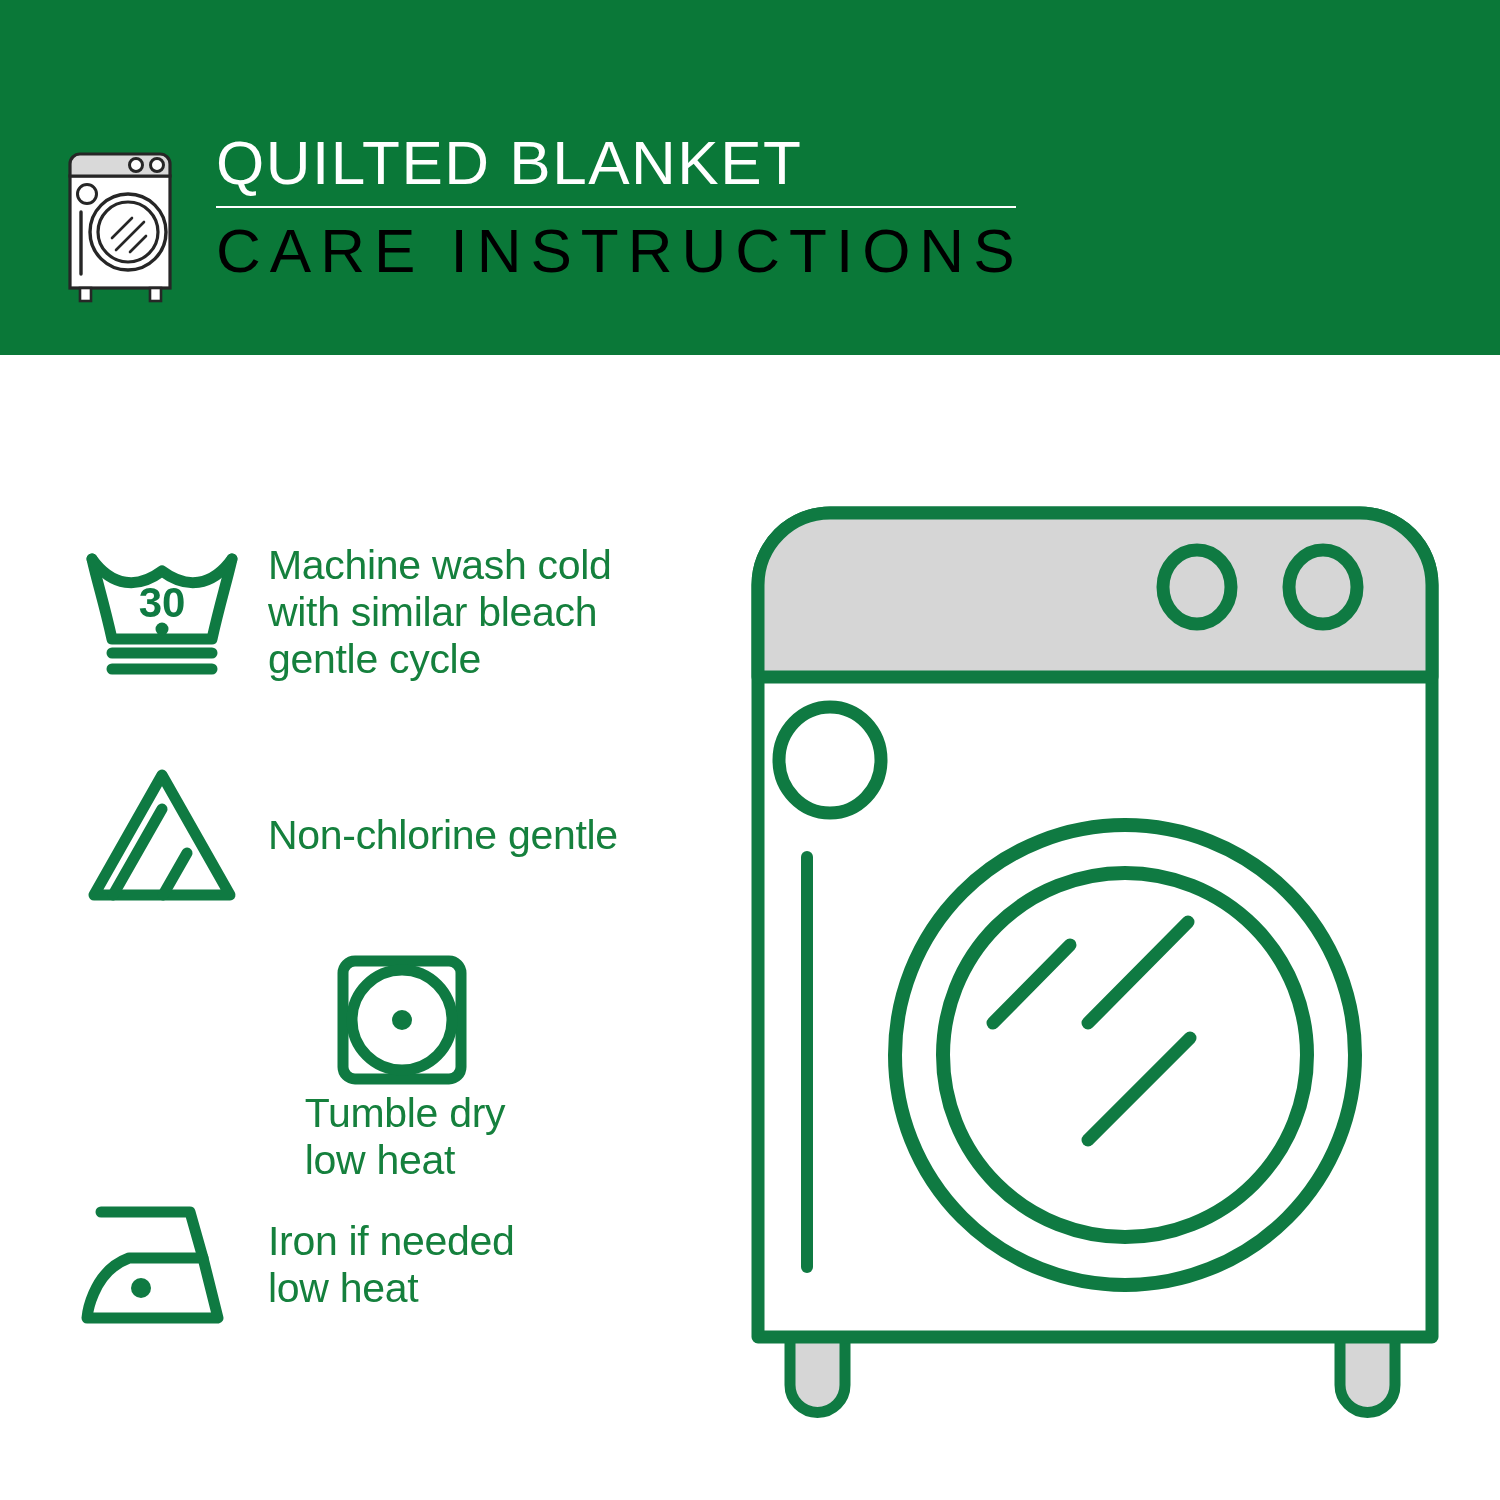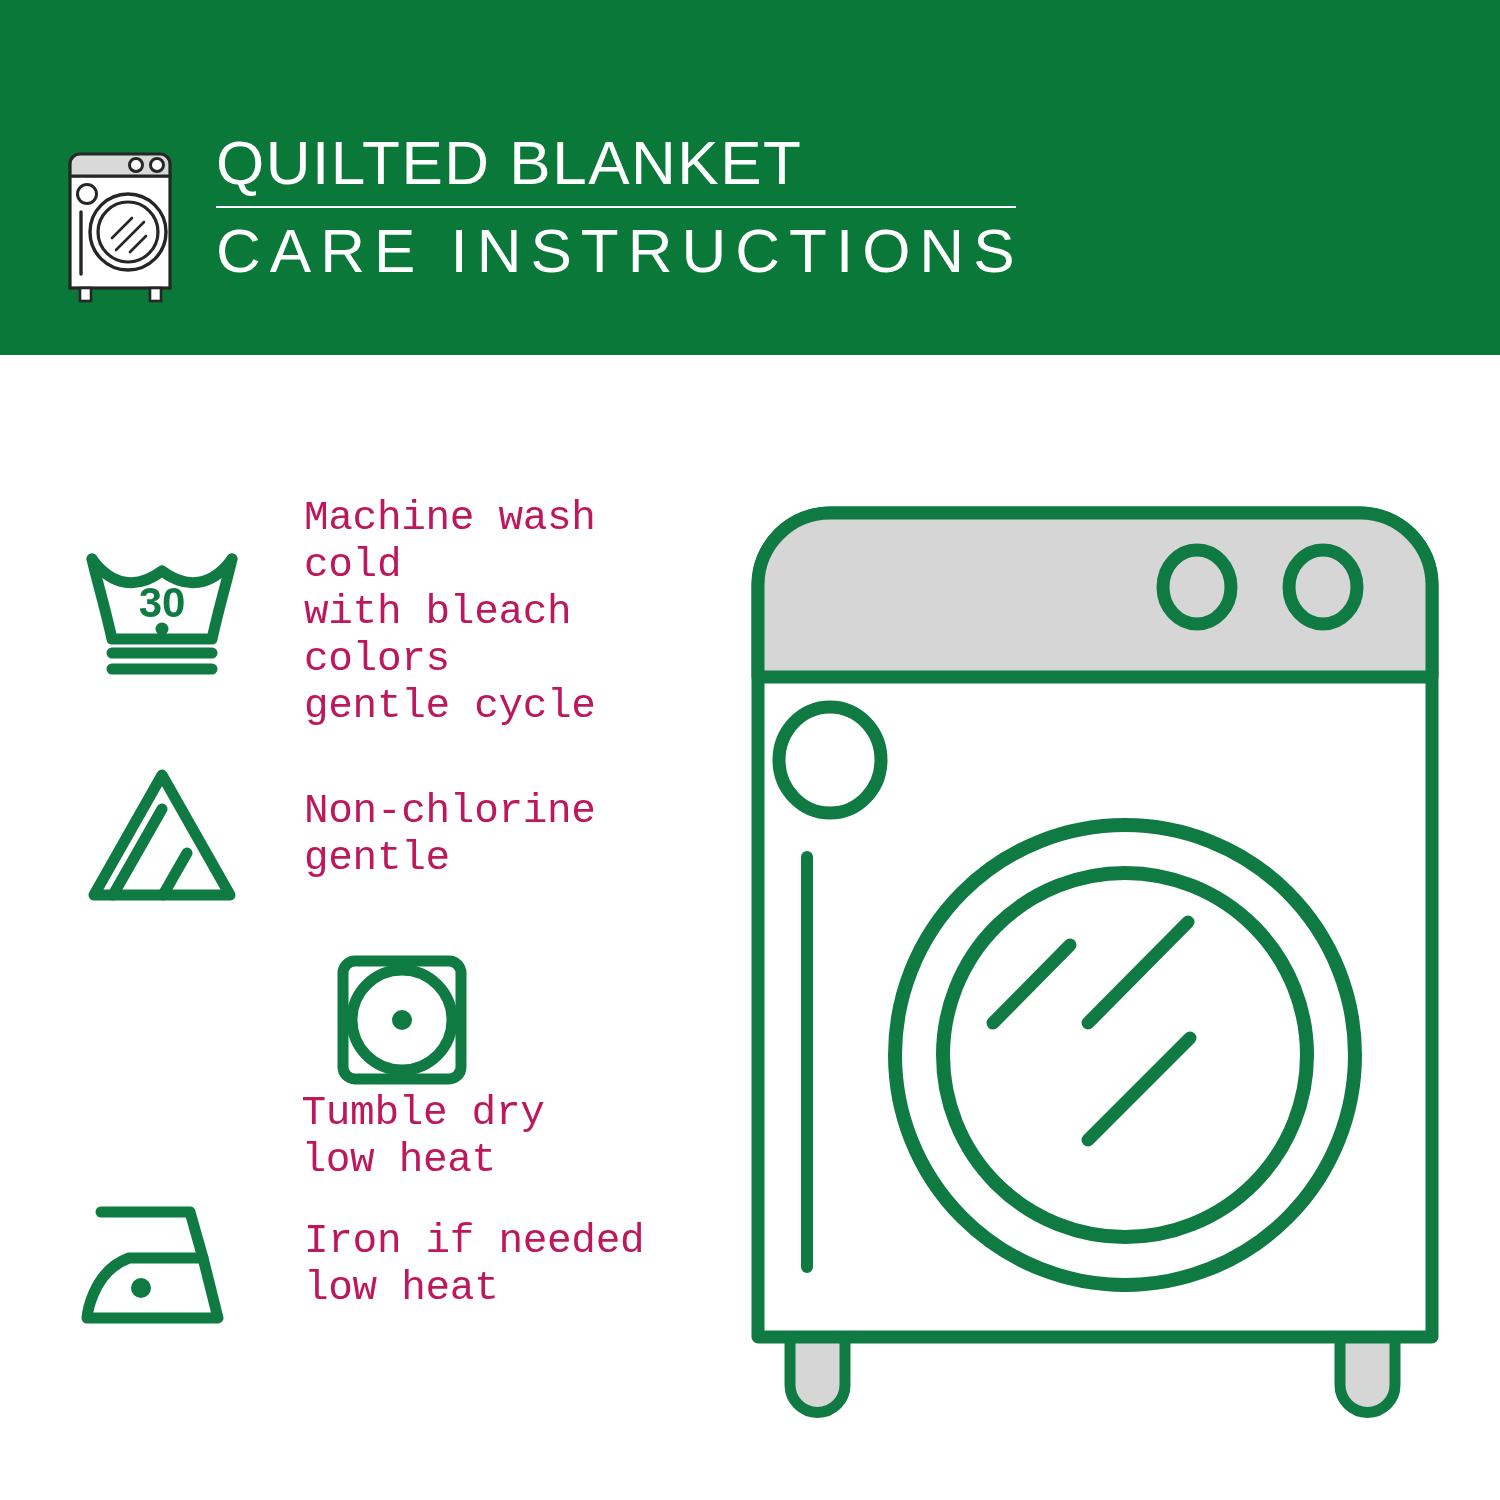--- a/index.html
+++ b/index.html
@@ -55,21 +55,21 @@
     font-family: "Liberation Sans", sans-serif;
   }
   #header-rule {
     height: 2px;
     background: #ffffff;
     width: 800px;
     margin-top: 10px;
     margin-bottom: 10px;
   }
   #header-subtitle {
-    color: #ffffff;
+    color: #000000;
     font-size: 62px;
     line-height: 66px;
     font-weight: 300;
     letter-spacing: 9px;
     white-space: nowrap;
     font-family: "Liberation Sans", sans-serif;
   }
 
   
   #care-list {
@@ -85,26 +85,26 @@
     margin-bottom: 0;
   }
   .care-symbol {
     flex: 0 0 auto;
     width: 170px;
     display: flex;
     justify-content: flex-end;
     align-items: center;
   }
   .care-text {
-    margin-left: 62px;
-    color: #be185d;
+    margin-left: 26px;
+    color: #15803d;
     font-size: 41px;
     line-height: 47px;
     font-weight: 400;
-    font-family: Liberation Mono, monospace;
+    font-family: Liberation Sans, sans-serif;
     letter-spacing: -0.3px;
   }
   #care-row-wash   { height: 215px; }
   #care-row-bleach { height: 230px; }
   #care-row-dry    { height: 220px; flex-direction: column; }
   #care-row-iron   { height: 190px; }
 
   
   #machine-illustration {
     position: absolute;
@@ -165,21 +165,21 @@
 
           <line x1="30" y1="108" x2="130" y2="108"></line>
           <line x1="30" y1="124" x2="130" y2="124"></line>
         </g>
         <text x="80" y="72" text-anchor="middle" font-family="Liberation Sans, sans-serif" font-size="42" font-weight="700" fill="#0f7a42">30</text>
         <circle cx="80" cy="84" r="6.5" fill="#0f7a42"></circle>
       </svg>
     </div>
     <div class="care-text">
       <div>Machine wash cold</div>
-      <div>with bleach colors</div>
+      <div>with similar bleach</div>
       <div>gentle cycle</div>
     </div>
   </div>
 
   <div class="care-row" id="care-row-bleach">
     <div class="care-symbol">
       <svg width="160" height="145" viewBox="0 0 160 145">
         <g fill="none" stroke="#0f7a42" stroke-width="11" stroke-linecap="round" stroke-linejoin="round">
           <path d="M80 12 L148 132 L12 132 Z"></path>
           <line x1="80" y1="46" x2="31" y2="132"></line>

